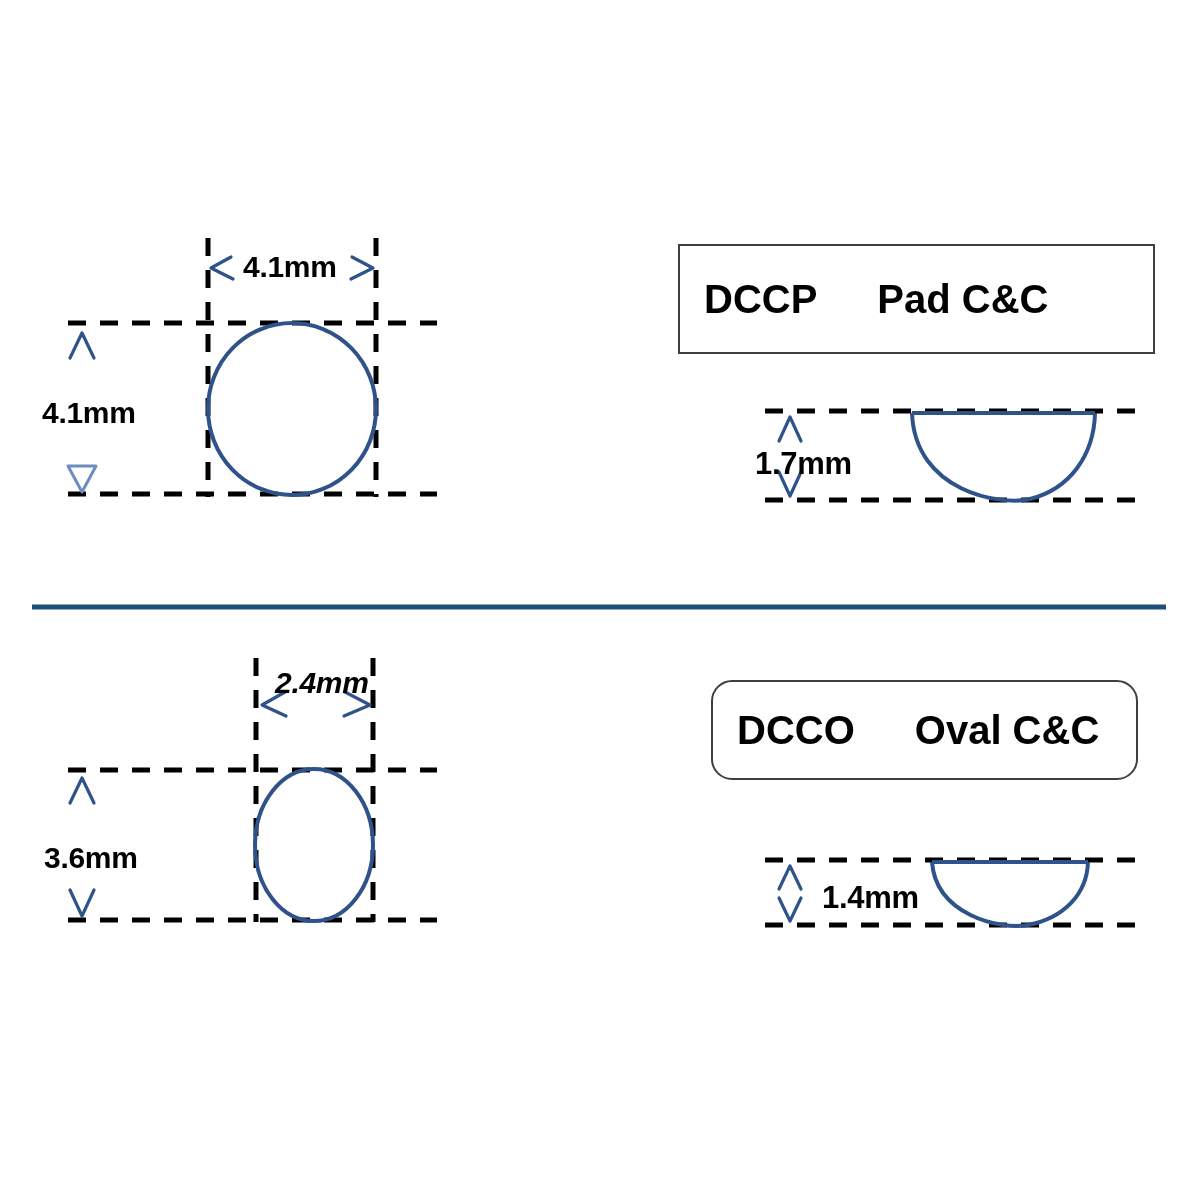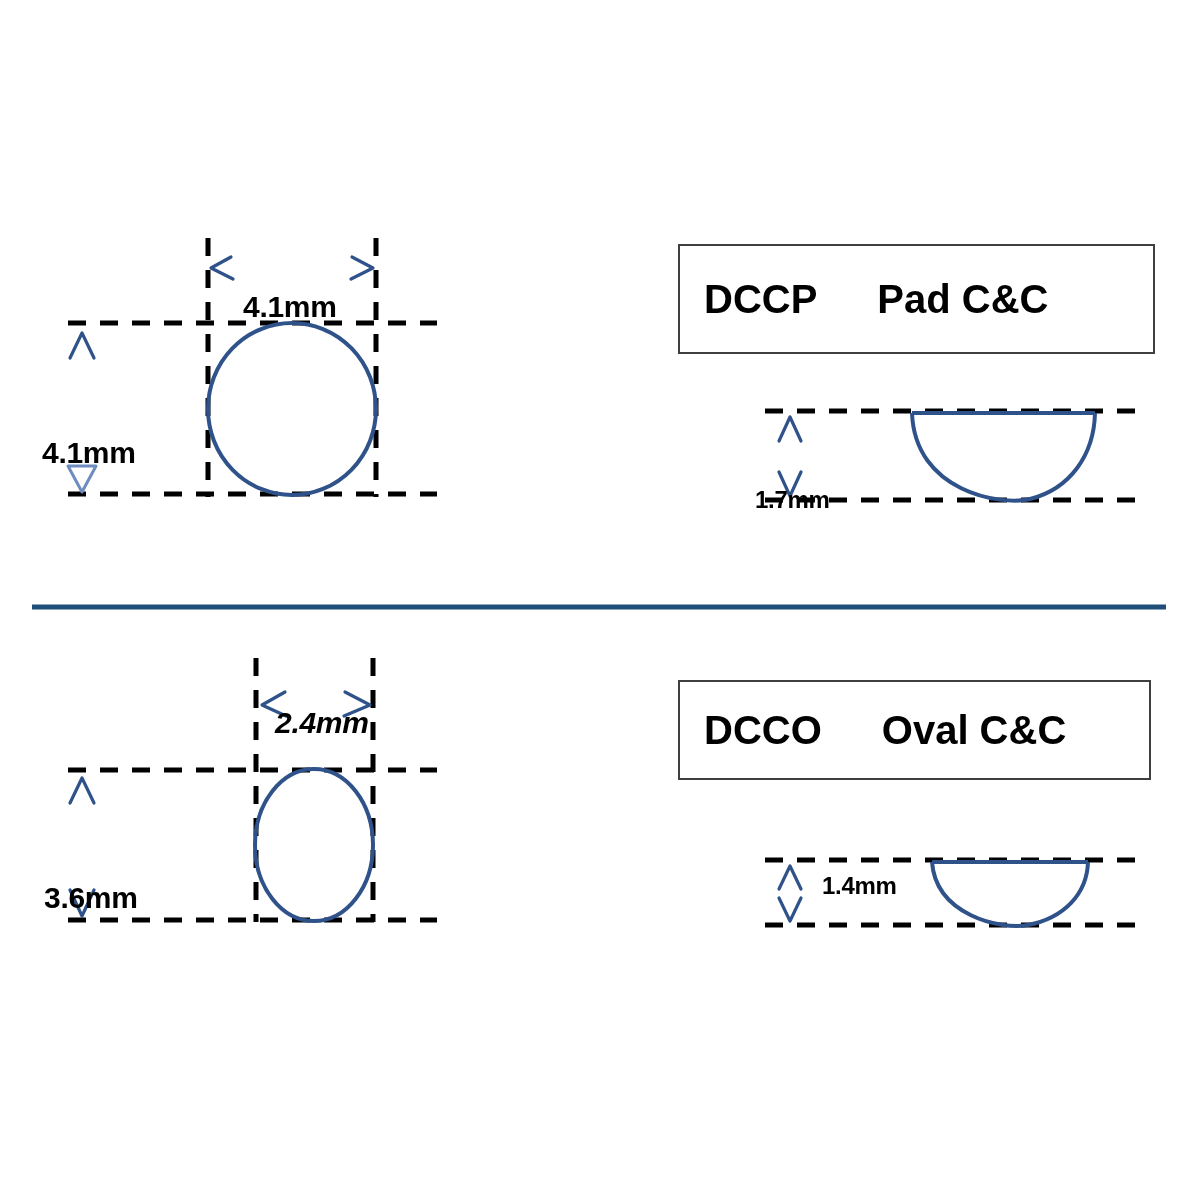--- a/index.html
+++ b/index.html
@@ -26,39 +26,38 @@
     height: 1200px;
     pointer-events: none;
   }
   .dim-label {
     position: absolute;
     font-family: "Liberation Sans", sans-serif;
     font-weight: bold;
     color: #000000;
     white-space: nowrap;
     letter-spacing: -0.3px;
-    margin-top: 40px;
   }
   .label-box {
     position: absolute;
     box-sizing: border-box;
     background: #ffffff;
     border: 2px solid #3f3f3f;
     display: flex;
     align-items: center;
   }
   .label-box .code,
   .label-box .desc {
     font-family: "Liberation Sans", sans-serif;
     font-weight: bold;
     color: #000000;
     white-space: nowrap;
   }
   .sizeA { font-size: 30px; }
-  .sizeB { font-size: 24px; }
+  .sizeB { font-size: 31px; }
   .boxtext { font-size: 40px; }
 </style>
 </head>
 <body>
 
 <div id="sheet">
 
   <svg class="layer" viewBox="0 0 1200 1200">
     <defs>
       <style>
@@ -155,20 +154,20 @@
 
   <div class="label-box" style="left:678px; top:244px; width:477px; height:110px;">
     <span class="code boxtext" style="margin-left:24px;">DCCP</span>
     <span class="desc boxtext" style="margin-left:60px;">Pad C&amp;C</span>
   </div>
 
   <div class="dim-label sizeA" style="left:275px; top:666px;font-style:italic;">2.4mm</div>
 
   <div class="dim-label sizeA" style="left:44px; top:841px;">3.6mm</div>
 
-  <div class="dim-label sizeB" style="left:822px; top:832px;">1.4mm</div>
+  <div class="dim-label sizeB" style="left:822px; top:880px;">1.4mm</div>
 
-  <div class="label-box" style="left:678px; top:680px; width:473px; height:100px;">
+  <div class="label-box" style="left:711px; top:680px; width:427px; height:100px;border-radius:21px;">
     <span class="code boxtext" style="margin-left:24px;">DCCO</span>
     <span class="desc boxtext" style="margin-left:60px;">Oval C&amp;C</span>
   </div>
 
 </div>
 
 </body></html>

